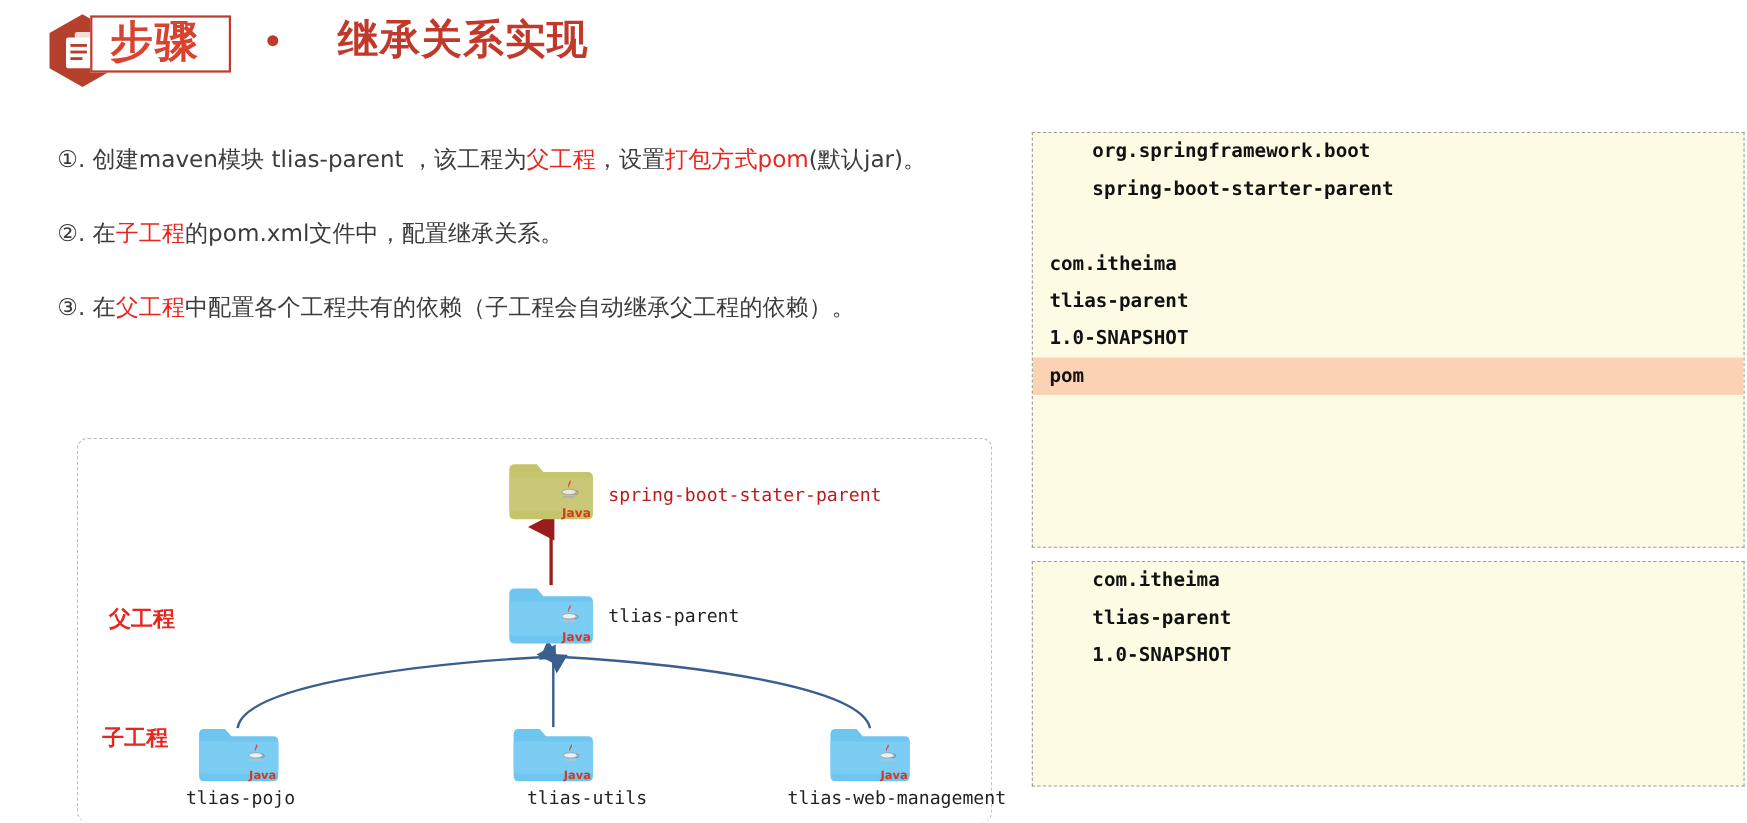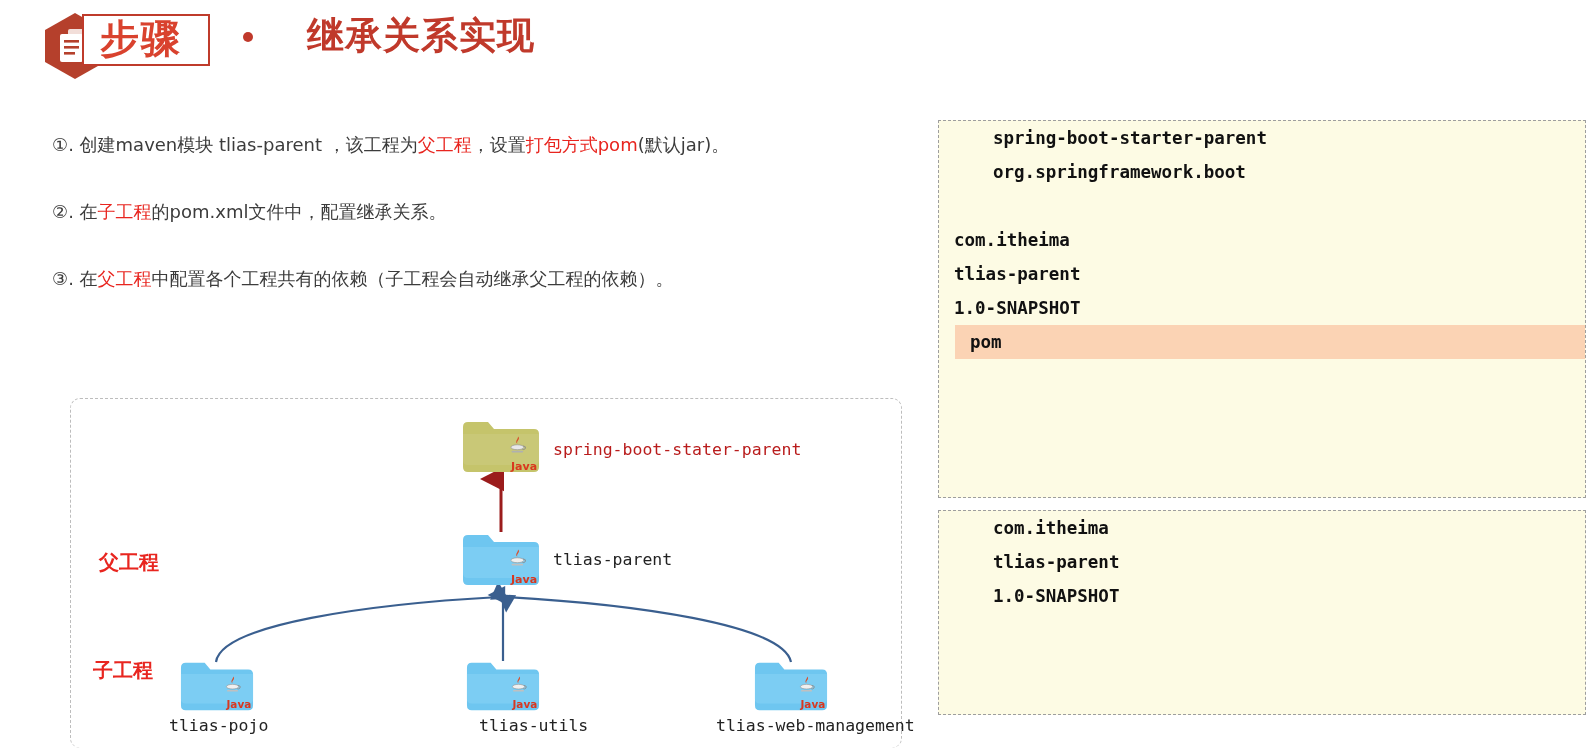--- a/index.html
+++ b/index.html
@@ -56,21 +56,21 @@
     line-height:50px;
     white-space:nowrap;
   }
 
   
   #steps{
     position:absolute; left:52px; top:130px; width:880px;
   }
   .step-line{
     font-family:"DejaVu Sans",sans-serif;
-    font-size:18px;
+    font-size:21px;
     color:#3c3c3c;
     line-height:30px;
     margin-bottom:37px;
     white-space:nowrap;
     letter-spacing:0px;
   }
   .step-line .hl{ color:#e8251f; }
 
   
   #diagram{
@@ -122,21 +122,21 @@
   #code-bottom{ left:938px; top:510px; width:648px; height:205px; }
   .code-line{
     font-family:"DejaVu Sans Mono","Liberation Mono",monospace;
     font-size:17.5px;
     line-height:34px;
     color:#111111;
     white-space:pre;
     padding-left:15px;
     font-weight:bold;
   }
-  .code-line.hl{ background:#fbd3b4;margin-left:16px; }
+  .code-line.hl{ background:#fbd3b4; }
   .code-line.blank{ color:transparent; }
   .tag{ color:#1636c4; }
   .ind1{ padding-left:54px; }
 </style>
 </head>
 <body>
 
 <div id="header">
 
   <div class="hdr-badge">
@@ -251,22 +251,22 @@
       <rect x="5" y="22" width="16" height="2.2" rx="1" fill="#c0c0c0"></rect>
     </g>
     <text x="50" y="53" font-family="DejaVu Sans, sans-serif" font-size="11" font-weight="bold" fill="#d9371f">Java</text>
   </svg>
   <div class="node-label dark" style="left:645px; top:317px;">tlias-web-management</div>
 
 </div>
 
 <div class="code-panel" id="code-top">
     <div class="code-line"><span class="tag"><parent></parent></span></div>
+    <div class="code-line ind1"><span class="tag"><groupid></groupid></span>org.springframework.boot<span class="tag"></span></div>
     <div class="code-line ind1"><span class="tag"><artifactid></artifactid></span>spring-boot-starter-parent<span class="tag"></span></div>
-    <div class="code-line ind1"><span class="tag"><groupid></groupid></span>org.springframework.boot<span class="tag"></span></div>
     <div class="code-line ind1"><span class="tag"><relativepath></relativepath></span></div>
     <div class="code-line"><span class="tag"></span></div>
     <div class="code-line blank">&nbsp;</div>
     <div class="code-line"><span class="tag"><groupid></groupid></span>com.itheima<span class="tag"></span></div>
     <div class="code-line"><span class="tag"><artifactid></artifactid></span>tlias-parent<span class="tag"></span></div>
     <div class="code-line"><span class="tag"><version></version></span>1.0-SNAPSHOT<span class="tag"></span></div>
     <div class="code-line hl"><span class="tag"><packaging></packaging></span>pom<span class="tag"></span></div>
   </div>
 <div class="code-panel" id="code-bottom">
     <div class="code-line"><span class="tag"><parent></parent></span></div>

